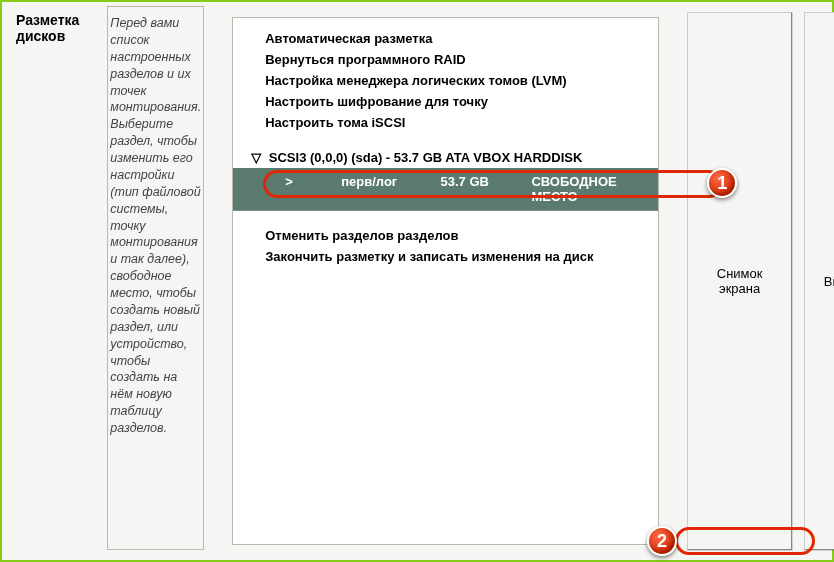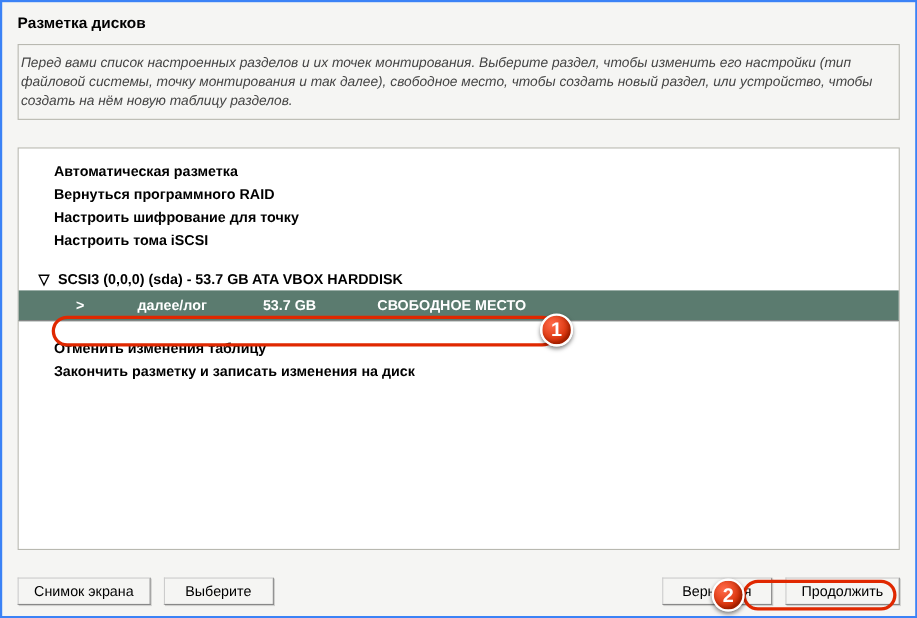--- a/index.html
+++ b/index.html
@@ -7,24 +7,23 @@
       font-family: Arial, sans-serif;
       font-size: 13px;
       background: #f5f5f3;
       width: 834px;
       height: 562px;
       position: relative;
     }
     .window {
       width: 834px;
       height: 562px;
-      border: 2px solid #3b82f6;
+      border: 2px solid #84cc16;
       background: #f5f5f3;
       display: flex;
-      flex-direction: column;
     }
     .title-bar {
       padding: 10px 14px 8px;
       font-weight: bold;
       font-size: 14px;
     }
     .description-box {
       margin: 4px 14px 10px;
       padding: 8px 2px;
       border: 1px solid #b8b8b0;
@@ -125,40 +124,41 @@
 <body>
 
 <div class="window">
   <div class="title-bar">Разметка дисков</div>
 
   <div class="description-box">Перед вами список настроенных разделов и их точек монтирования. Выберите раздел, чтобы изменить его настройки (тип файловой системы, точку монтирования и так далее), свободное место, чтобы создать новый раздел, или устройство, чтобы создать на нём новую таблицу разделов.</div>
 
   <div class="content-box">
     <div class="list-item">Автоматическая разметка</div>
     <div class="list-item">Вернуться программного RAID</div>
+    <div class="list-item">Настройка менеджера логических томов (LVM)</div>
     <div class="list-item">Настроить шифрование для точку</div>
     <div class="list-item">Настроить тома iSCSI</div>
 
     <div class="separator"></div>
 
     <div class="disk-header">
       <span class="expander">▽</span>
       <span>SCSI3 (0,0,0) (sda) - 53.7 GB ATA VBOX HARDDISK</span>
     </div>
 
     <div class="partition-row">
       <span class="chevron">&gt;</span>
-      <span class="col1">далее/лог</span>
+      <span class="col1">перв/лог</span>
       <span class="col2">53.7 GB</span>
       <span class="col3">СВОБОДНОЕ МЕСТО</span>
     </div>
 
     <div class="separator"></div>
 
-    <div class="list-item">Отменить изменения таблицу</div>
+    <div class="list-item">Отменить разделов разделов</div>
     <div class="list-item">Закончить разметку и записать изменения на диск</div>
 
     <div class="highlight-ring" style="top:152px; left:30px; width:460px; height:28px;"></div>
     <div class="badge" style="top:150px; left:474px;">1</div>
   </div>
 
   <div class="bottom-bar">
     <button class="btn">Снимок экрана</button>
     <button class="btn">Выберите</button>
     <div class="spacer"></div>

